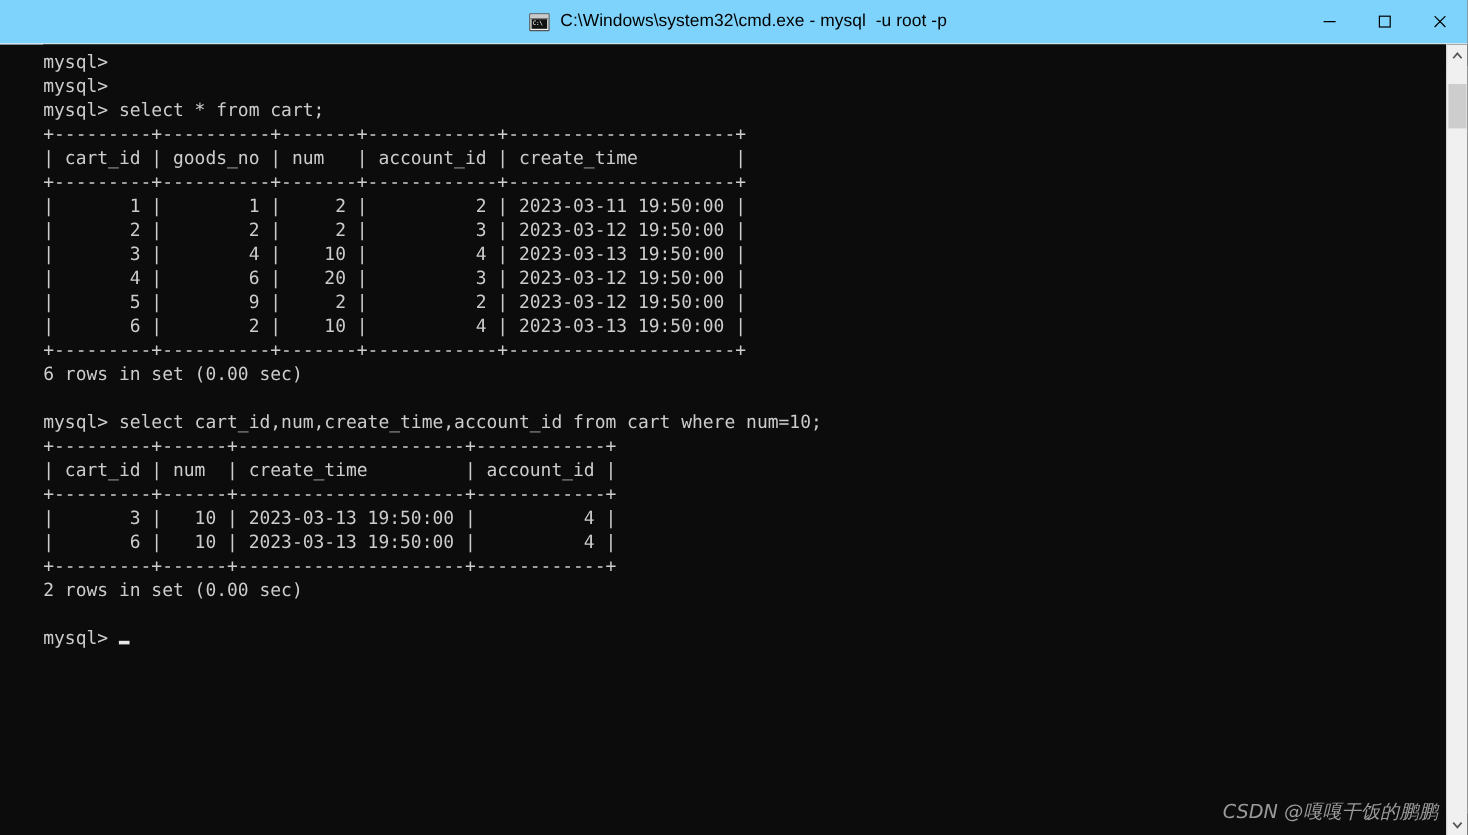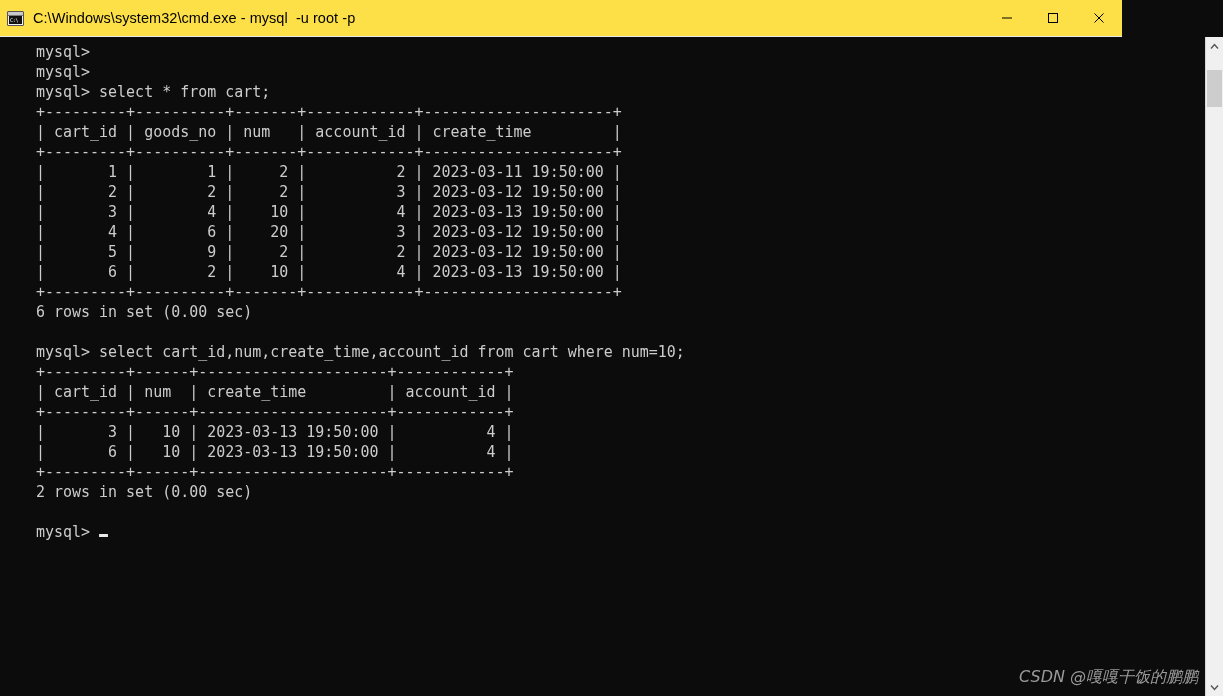--- a/index.html
+++ b/index.html
@@ -19,27 +19,28 @@
     width: 1223px;
     height: 696px;
     background: #0c0c0c;
     overflow: hidden;
   }
 
   
   #titlebar {
     position: absolute;
     left: 0; top: 0;
-    width: 1122px;
+    width: 1223px;
     height: 37px;
-    background: #fde047;
+    background: #7dd3fc;
     display: flex;
     align-items: center;
     border-bottom: 1px solid #e8e8e8;
     box-sizing: border-box;
+    justify-content: center;
   }
   #app-icon {
     width: 17px;
     height: 15px;
     margin-left: 7px;
     margin-right: 9px;
     flex: 0 0 auto;
     position: relative;
     background: #f1f1f1;
     border: 1px solid #555;

